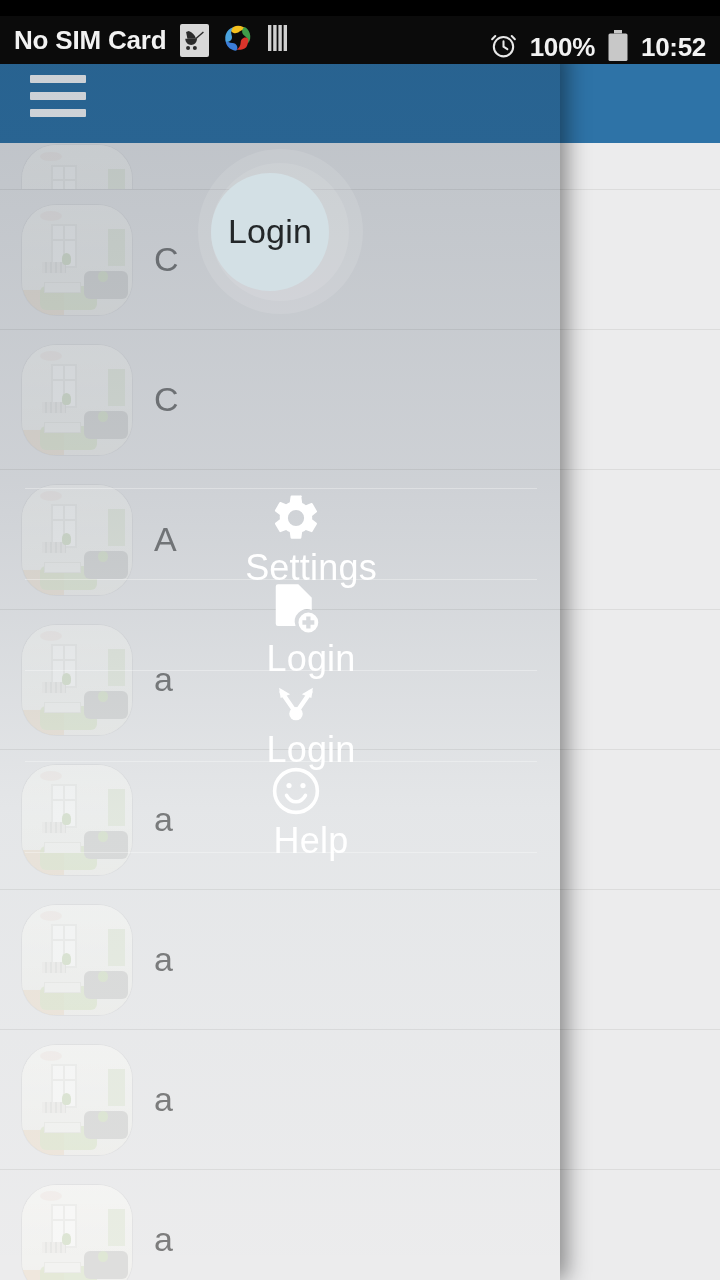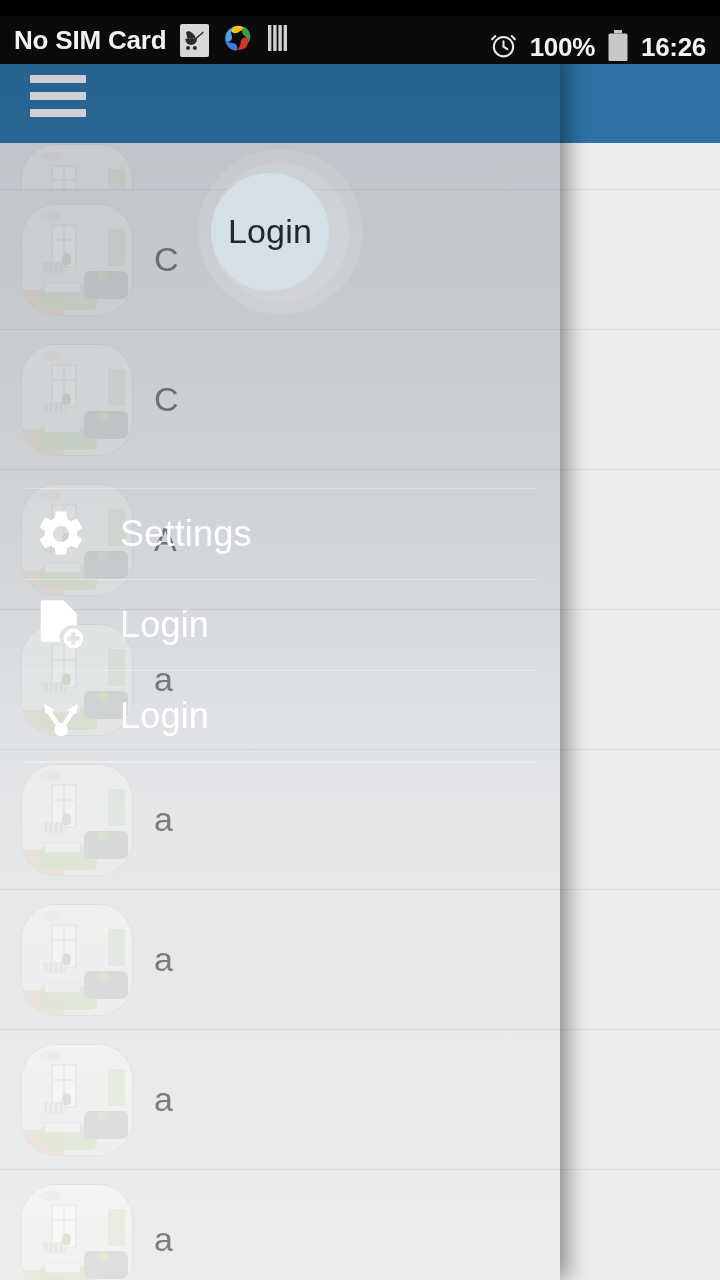--- a/index.html
+++ b/index.html
@@ -250,20 +250,21 @@
     position:absolute; top:440px; left:0; width:560px;
   }
   .mdiv {
     height:1px; width:512px; margin-left:25px;
     background:rgba(255,255,255,0.32);
   }
   .mitem {
     height:90px; width:560px;
     display:flex; align-items:center;
     padding-left:32px;
+    flex-direction:column;
   }
   .micon {
     width:58px; height:58px;
     display:flex; align-items:center; justify-content:center;
     flex:0 0 auto;
   }
   .mlabel {
     margin-left:30px;
     font-size:36px;
     color:#ffffff;
@@ -532,20 +533,31 @@
             <path d="M4.2 6.4 L4.9 11.1 L9.3 9.4 Z" fill="#ffffff" stroke="none"></path>
             <path d="M19.8 6.4 L19.1 11.1 L14.7 9.4 Z" fill="#ffffff" stroke="none"></path>
             <circle cx="12" cy="18.3" r="3.1" fill="#ffffff" stroke="none"></circle>
           </svg>
         </div>
         <div class="mlabel">Login</div>
       </div>
 
       <div class="mdiv"></div>
 
+      <div class="mitem">
+        <div class="micon">
+          <svg width="54" height="54" viewBox="0 0 24 24" fill="none" stroke="#ffffff" stroke-width="1.6">
+            <circle cx="12" cy="12" r="9.5"></circle>
+            <circle cx="8.9" cy="9.6" r="1.15" fill="#ffffff" stroke="none"></circle>
+            <circle cx="15.1" cy="9.6" r="1.15" fill="#ffffff" stroke="none"></circle>
+            <path d="M7.8 13.9c1.05 1.9 2.55 2.85 4.2 2.85s3.15-.95 4.2-2.85" stroke-linecap="round"></path>
+          </svg>
+        </div>
+        <div class="mlabel">Help</div>
+      </div>
 
       <div class="mdiv"></div>
 
     </div>
   </div>
 
   <div id="statusbar">
     <div id="sb-carrier">No SIM Card</div>
 
     <div id="sb-left-icons">
@@ -590,17 +602,17 @@
           <path d="M18.8 4.2 L21.4 6.8" stroke-linecap="round"></path>
         </svg>
       </div>
       <div id="sb-batt-pct">100%</div>
       <div>
         <svg width="22" height="32" viewBox="0 0 22 32">
           <rect x="7" y="0" width="8" height="3.4" fill="#c8c8c8"></rect>
           <rect x="1.5" y="3.4" width="19" height="27.6" rx="1.6" fill="#c8c8c8"></rect>
         </svg>
       </div>
-      <div id="sb-clock">16:26</div>
+      <div id="sb-clock">10:52</div>
     </div>
   </div>
 
 </div>
 
 </body></html>

